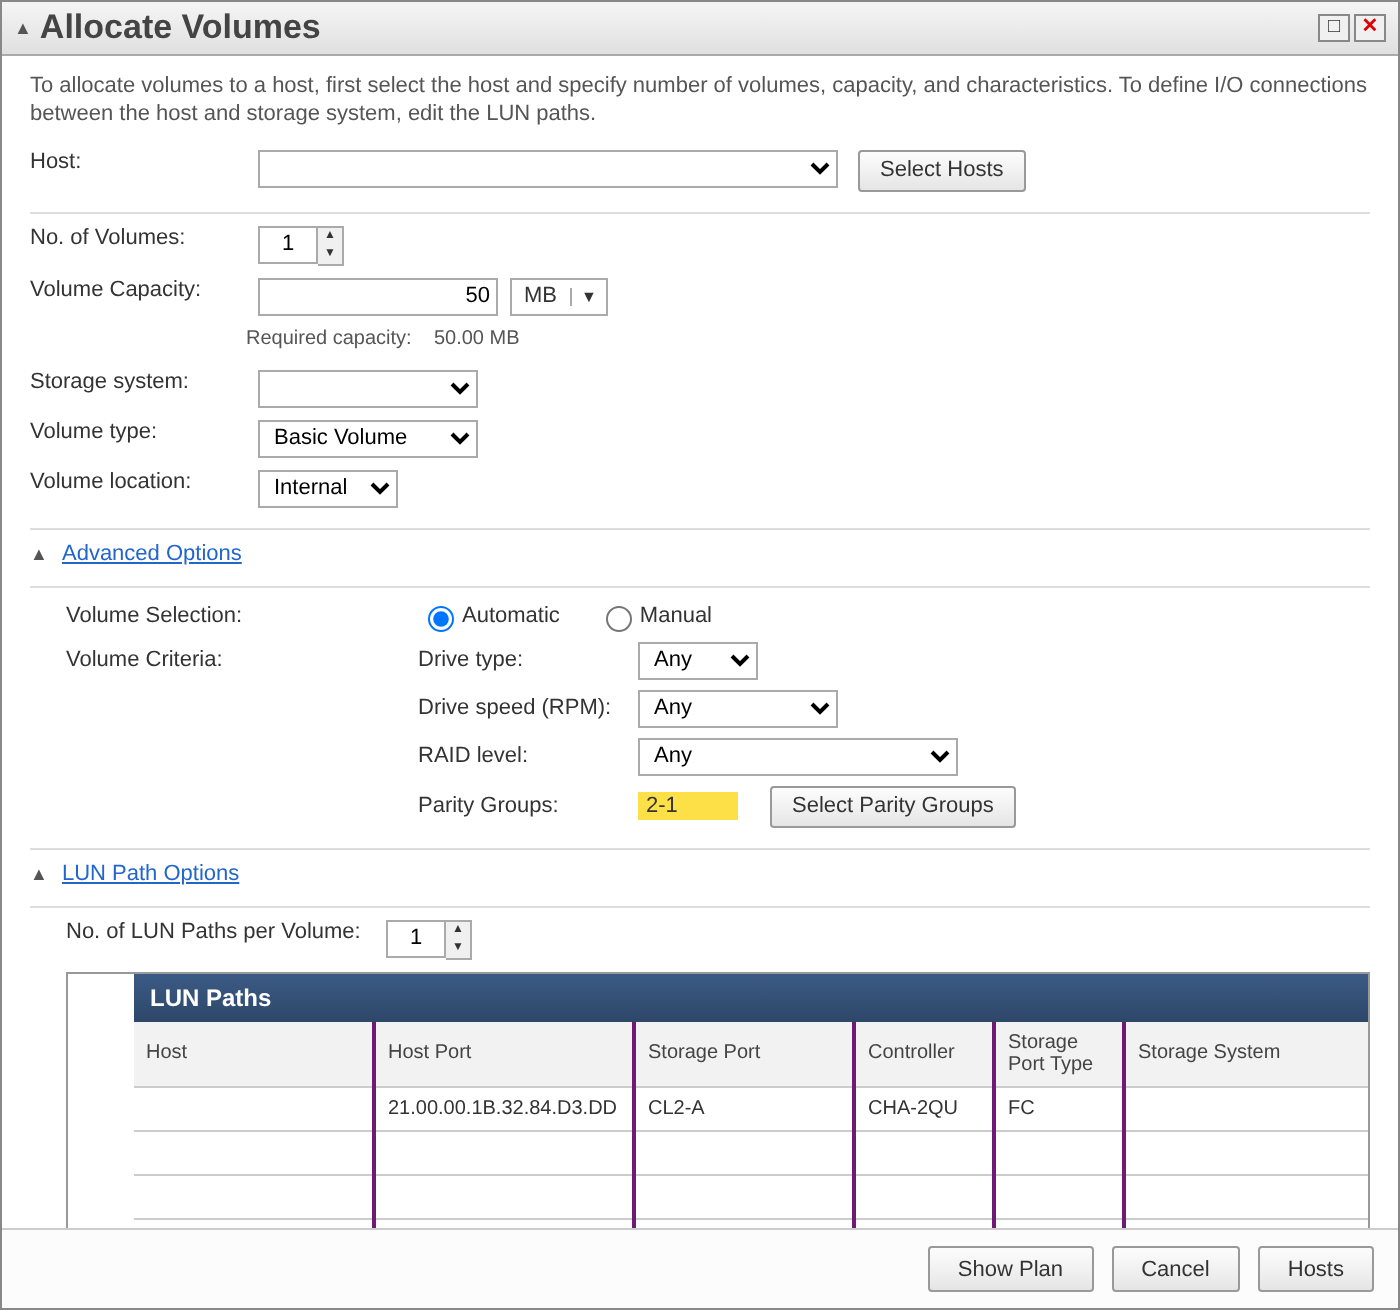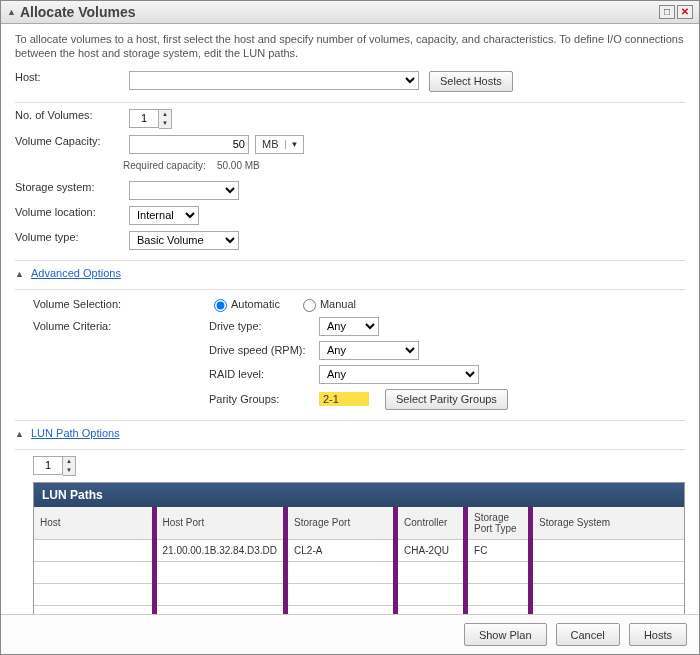--- a/index.html
+++ b/index.html
@@ -1,19 +1,19 @@
 <!DOCTYPE html>
 <html><head>
 <meta charset="utf-8">
 <style>
 * { box-sizing: border-box; }
 body { margin: 0; font-family: Arial, sans-serif; font-size: 11px; color: #333; background: #fff; }
 .window { width: 700px; height: 655px; border: 1px solid #888; background: #fff; display: flex; flex-direction: column; }
 .titlebar { background: linear-gradient(#f5f5f5, #e0e0e0); border-bottom: 1px solid #aaa; padding: 3px 6px; display: flex; align-items: center; }
-.titlebar .title { font-weight: bold; font-size: 14px; color: #444; flex: 1; }
+.titlebar .title { font-weight: bold; font-size: 17px; color: #444; flex: 1; }
 .titlebar .win-btn { width: 16px; height: 14px; border: 1px solid #888; margin-left: 2px; text-align: center; line-height: 12px; font-size: 10px; cursor: pointer; background: #f0f0f0; }
 .titlebar .win-close { color: #d00; font-weight: bold; }
 .content { flex: 1; padding: 8px 14px; overflow: auto; }
 .desc { color: #555; margin-bottom: 10px; line-height: 1.3; }
 .row { display: flex; margin: 6px 0; }
 .label { width: 114px; color: #333; }
 select, input[type=text] { border: 1px solid #aaa; font-size: 11px; padding: 1px 3px; height: 19px; background: #fff; }
 input[type=text] { text-align: right; }
 .select-wide { width: 290px; }
 .btn { border: 1px solid #999; background: linear-gradient(#fdfdfd, #e5e5e5); padding: 2px 10px; font-size: 11px; cursor: pointer; border-radius: 2px; color: #333; height: 21px; }
@@ -31,24 +31,24 @@
 .indent { margin-left: 18px; }
 .crit-row { display: flex; align-items: center; margin: 5px 0; }
 .crit-label { width: 176px; }
 .crit-sublabel { width: 110px; }
 .radio-group label { margin-right: 18px; display: inline-flex; align-items: center; }
 .radio-group input { margin-right: 4px; }
 .sel-small { width: 60px; }
 .sel-med { width: 100px; }
 .sel-large { width: 160px; }
 .parity-val { display: inline-block; background: #fde047; padding: 1px 14px 1px 4px; min-width: 50px; margin-right: 16px; }
-.table-block { border: 1px solid #999; margin-top: 1px; }
+.table-block { border: 1px solid #999; margin-top: 1px; padding-left: 33px; }
 .table-title { background: linear-gradient(#3b5a85, #2d4768); color: #fff; font-weight: bold; padding: 5px 8px; font-size: 12px; }
 table { width: 100%; border-collapse: collapse; }
-th, td { border-right: 5px solid #701a75; border-bottom: 1px solid #ccc; padding: 5px 6px; font-size: 10px; text-align: left; background: #fff; }
+th, td { border-right: 2px solid #701a75; border-bottom: 1px solid #ccc; padding: 5px 6px; font-size: 10px; text-align: left; background: #fff; }
 th { background: #f2f2f2; color: #444; font-weight: normal; }
 th:last-child, td:last-child { border-right: none; }
 tbody tr { height: 18px; }
 .bottom-bar { border-top: 1px solid #ccc; padding: 8px 12px; text-align: right; background: #fcfcfc; }
 .bottom-bar .btn { margin-left: 6px; padding: 3px 14px; height: 23px; }
 </style>
 </head>
 <body>
 
 <div class="window">
@@ -94,30 +94,30 @@
       &nbsp;&nbsp;
       <span>50.00 MB</span>
     </div>
 
     <div class="row" style="margin-top:10px">
       <span class="label">Storage system:</span>
       <select style="width:110px"></select>
     </div>
 
     <div class="row">
+      <span class="label">Volume type:</span>
+      <select style="width:110px">
+        <option>Basic Volume</option>
+      </select>
+    </div>
+
+    <div class="row">
       <span class="label">Volume location:</span>
       <select style="width:70px">
         <option>Internal</option>
-      </select>
-    </div>
-
-    <div class="row">
-      <span class="label">Volume type:</span>
-      <select style="width:110px">
-        <option>Basic Volume</option>
       </select>
     </div>
 
     <hr>
     <div>
       <span class="caret">▲</span>
       <span class="section-toggle">Advanced Options</span>
     </div>
     <hr>
 
@@ -159,20 +159,21 @@
 
     <hr>
     <div>
       <span class="caret">▲</span>
       <span class="section-toggle">LUN Path Options</span>
     </div>
     <hr>
 
     <div class="indent">
       <div class="row">
+        <span style="width:160px">No. of LUN Paths per Volume:</span>
         <span class="spinner">
           <input type="text" value="1" style="">
           <span class="spinner-btns">
             <span>▲</span>
             <span>▼</span>
           </span>
         </span>
       </div>
 
       <div class="table-block">

